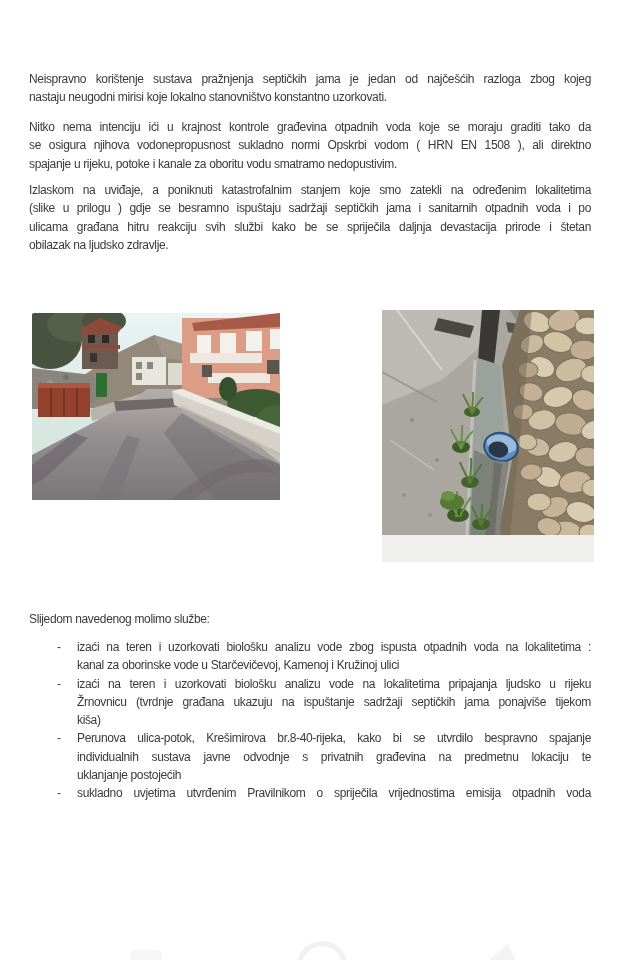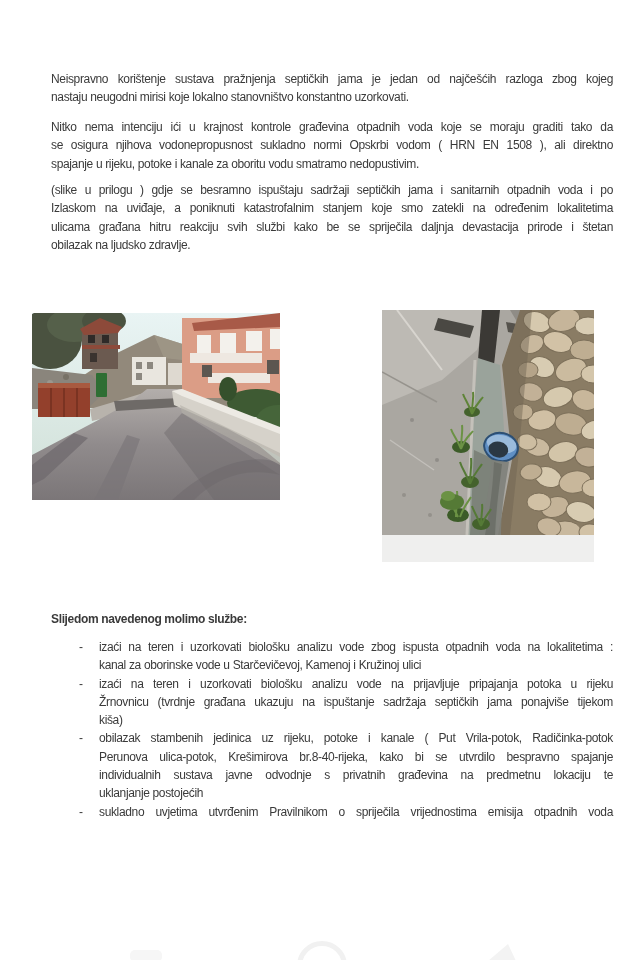--- a/index.html
+++ b/index.html
@@ -1,27 +1,27 @@
 <!DOCTYPE html>
 <html><head>
 <meta charset="utf-8">
 <style>
   html,body { margin:0; padding:0; background:#ffffff; }
   .page {
     position:relative; width:640px; height:960px; background:#ffffff;
     overflow:hidden; font-family:"Liberation Sans", sans-serif; color:#3a3a3a;
   }
   .para, .intro, .bullets {
-    position:absolute; left:51px; width:562px;
+    position:absolute; left:29px; width:562px;
     font-size:12px; letter-spacing:-0.35px; line-height:18.3px;
     font-weight:400;
   }
   .line { height:18.3px; white-space:normal; }
   .jl { text-align:justify; text-align-last:justify; }
-  .intro .line { white-space:nowrap;font-weight:bold; }
+  .intro .line { white-space:nowrap; }
   .bullet { display:flex; }
   .marker { width:20px; margin-left:28px; flex:0 0 auto; }
   .btext { flex:1 1 auto; min-width:0; }
   .photo { position:absolute; }
   .photo svg { display:block; }
   .wm-blob {
     position:absolute; left:130px; top:950px; width:32px; height:12px;
     background:#f6f6f6; border-radius:5px;
   }
   .wm-circle {
@@ -44,22 +44,22 @@
     <div class="line">nastaju neugodni mirisi koje lokalno stanovništvo konstantno uzorkovati.</div>
   </div>
 
   <div class="para" style="top:118px">
     <div class="line jl">Nitko nema  intenciju ići u krajnost kontrole građevina otpadnih voda koje se moraju graditi tako da</div>
     <div class="line jl">se osigura njihova  vodonepropusnost sukladno normi Opskrbi vodom ( HRN EN 1508 ), ali direktno</div>
     <div class="line">spajanje u rijeku, potoke i kanale za oboritu vodu smatramo nedopustivim.</div>
   </div>
 
   <div class="para" style="top:181px">
+    <div class="line jl">Izlaskom na uviđaje, a poniknuti katastrofalnim stanjem koje smo zatekli na određenim lokalitetima</div>
     <div class="line jl">(slike u prilogu ) gdje se besramno ispuštaju sadržaji septičkih jama i sanitarnih otpadnih voda i po</div>
-    <div class="line jl">Izlaskom na uviđaje, a poniknuti katastrofalnim stanjem koje smo zatekli na određenim lokalitetima</div>
     <div class="line jl">ulicama građana hitru reakciju svih službi kako be se spriječila daljnja devastacija prirode i štetan</div>
     <div class="line">obilazak na ljudsko zdravlje.</div>
   </div>
 
   <div class="photo" style="left:32px; top:313px;">
     <svg width="248" height="187" viewBox="0 0 248 187">
       <defs>
         <linearGradient id="sky" x1="0" y1="0" x2="0" y2="1">
           <stop offset="0" stop-color="#e9f4f4"></stop>
             <stop offset="1" stop-color="#cfdfd6"></stop>
@@ -248,30 +248,29 @@
       <div class="marker">-</div>
       <div class="btext">
         <div class="line jl">izaći na teren i uzorkovati biološku analizu vode zbog ispusta otpadnih voda na lokalitetima :</div>
         <div class="line">kanal za oborinske vode u Starčevičevoj, Kamenoj i Kružinoj ulici</div>
       </div>
     </div>
 
     <div class="bullet">
       <div class="marker">-</div>
       <div class="btext">
-        <div class="line jl">izaći na teren i uzorkovati biološku analizu vode na prijavljuje pripajanja potoka u rijeku</div>
-        <div class="line jl">Žrnovnicu (tvrdnje građana ukazuju na ispuštanje sadržaja septičkih jama ponajviše tijekom</div>
+        <div class="line jl">izaći na teren i uzorkovati biološku analizu vode na lokalitetima pripajanja ljudsko u rijeku</div>
+        <div class="line jl">Žrnovnicu (tvrdnje građana ukazuju na ispuštanje sadržaji septičkih jama ponajviše tijekom</div>
         <div class="line">kiša)</div>
       </div>
     </div>
 
     <div class="bullet">
       <div class="marker">-</div>
       <div class="btext">
-        <div class="line jl">obilazak stambenih jedinica uz rijeku, potoke i kanale ( Put Vrila-potok, Radičinka-potok</div>
         <div class="line jl">Perunova ulica-potok, Krešimirova br.8-40-rijeka, kako bi se utvrdilo bespravno spajanje</div>
         <div class="line jl">individualnih sustava javne odvodnje s privatnih građevina na predmetnu lokaciju te</div>
         <div class="line">uklanjanje  postojećih</div>
       </div>
     </div>
 
     <div class="bullet">
       <div class="marker">-</div>
       <div class="btext">
         <div class="line jl">sukladno uvjetima utvrđenim Pravilnikom o spriječila vrijednostima emisija otpadnih voda</div>

